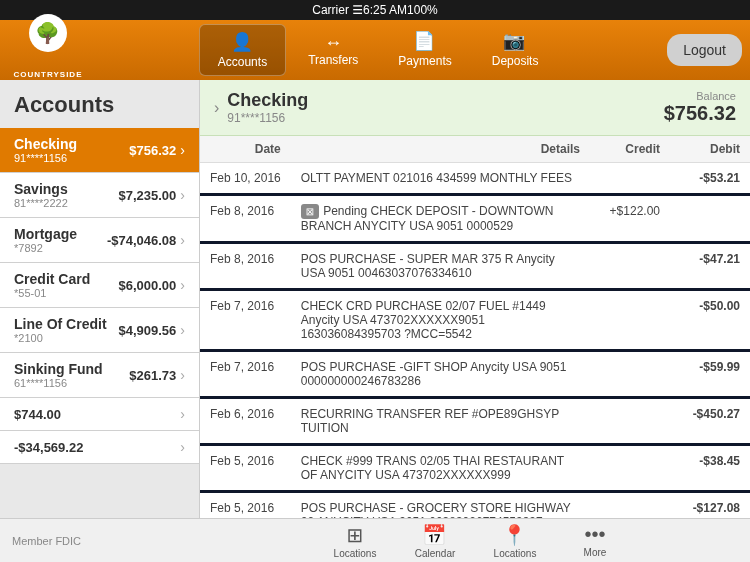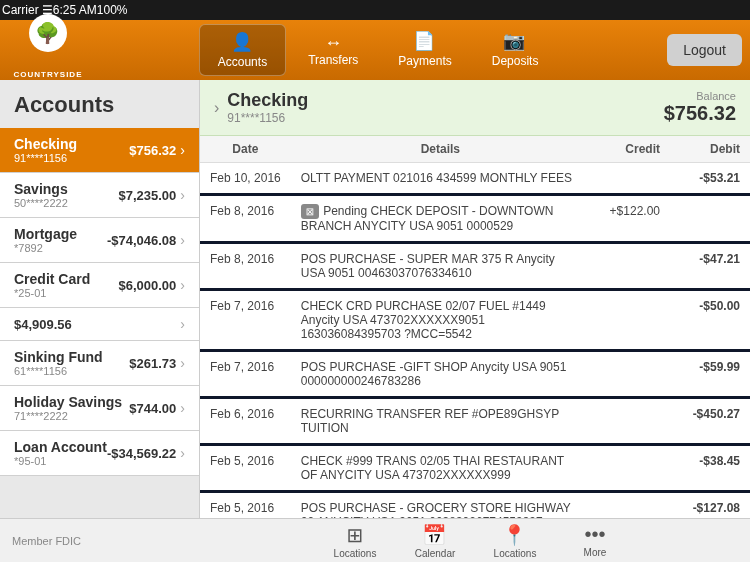--- a/index.html
+++ b/index.html
@@ -6,22 +6,22 @@
     body { width: 750px; height: 562px; font-family: -apple-system, 'Helvetica Neue', Arial, sans-serif; overflow: hidden; background: #f0f0f0; }
 
     
     #status-bar {
       background: #1a1a1a;
       color: white;
       font-size: 12px;
       height: 20px;
       display: flex;
       align-items: center;
-      justify-content: flex-start;
-      padding: 0 2px;
+      justify-content: center;
+      padding: 0 10px;
     }
 
     
     #nav-bar {
       background: linear-gradient(to bottom, #e8820a, #c96a00);
       height: 60px;
       display: flex;
       align-items: center;
       padding: 0 8px;
     }
@@ -79,21 +79,21 @@
       background: rgba(0,0,0,0.25);
       border: 1px solid rgba(255,255,255,0.3);
     }
     .nav-tab-icon {
       font-size: 18px;
       margin-bottom: 2px;
     }
     #logout-btn {
       background: #d0d0d0;
       border: none;
-      border-radius: 6px;
+      border-radius: 14px;
       padding: 8px 16px;
       font-size: 14px;
       cursor: pointer;
       color: #333;
       margin-left: 10px;
     }
 
     
     #main {
       display: flex;
@@ -166,21 +166,21 @@
     #detail-balance { font-size: 20px; font-weight: bold; color: #333; }
 
     
     #transactions-table { width: 100%; border-collapse: collapse; }
     #transactions-table thead th {
       background: #f5f5f5;
       padding: 6px 10px;
       font-size: 12px;
       font-weight: 600;
       color: #555;
-      text-align: center;
+      text-align: right;
       border-bottom: 1px solid #ddd;
     }
     #transactions-table thead th.right { text-align: right; }
     #transactions-table tbody tr { border-bottom: 3px solid #0f172a; }
     #transactions-table tbody td {
       padding: 8px 10px;
       font-size: 12px;
       color: #444;
       vertical-align: top;
     }
@@ -278,66 +278,62 @@
     <div class="account-info">
       <div class="account-name">Checking</div>
       <div class="account-number">91****1156</div>
     </div>
     <div class="account-balance">$756.32</div>
     <span class="account-chevron">›</span>
   </div>
         <div class="account-item">
     <div class="account-info">
       <div class="account-name">Savings</div>
-      <div class="account-number">50****2222</div>
+      <div class="account-number">81****2222</div>
     </div>
     <div class="account-balance">$7,235.00</div>
     <span class="account-chevron">›</span>
   </div>
         <div class="account-item">
     <div class="account-info">
       <div class="account-name">Mortgage</div>
       <div class="account-number">*7892</div>
     </div>
     <div class="account-balance">-$74,046.08</div>
     <span class="account-chevron">›</span>
   </div>
         <div class="account-item">
     <div class="account-info">
       <div class="account-name">Credit Card</div>
-      <div class="account-number">*25-01</div>
+      <div class="account-number">*55-01</div>
     </div>
     <div class="account-balance">$6,000.00</div>
     <span class="account-chevron">›</span>
   </div>
         <div class="account-item">
+    <div class="account-info">
+      <div class="account-name">Line Of Credit</div>
+      <div class="account-number">*2100</div>
+    </div>
     <div class="account-balance">$4,909.56</div>
     <span class="account-chevron">›</span>
   </div>
         <div class="account-item">
     <div class="account-info">
       <div class="account-name">Sinking Fund</div>
       <div class="account-number">61****1156</div>
     </div>
     <div class="account-balance">$261.73</div>
     <span class="account-chevron">›</span>
   </div>
         <div class="account-item">
-    <div class="account-info">
-      <div class="account-name">Holiday Savings</div>
-      <div class="account-number">71****2222</div>
-    </div>
     <div class="account-balance">$744.00</div>
     <span class="account-chevron">›</span>
   </div>
         <div class="account-item">
-    <div class="account-info">
-      <div class="account-name">Loan Account</div>
-      <div class="account-number">*95-01</div>
-    </div>
     <div class="account-balance">-$34,569.22</div>
     <span class="account-chevron">›</span>
   </div>
       </div>
   </div>
 
   <div id="detail">
     <div id="detail-header">
       <span id="detail-chevron">›</span>
       <div id="detail-account-info">

